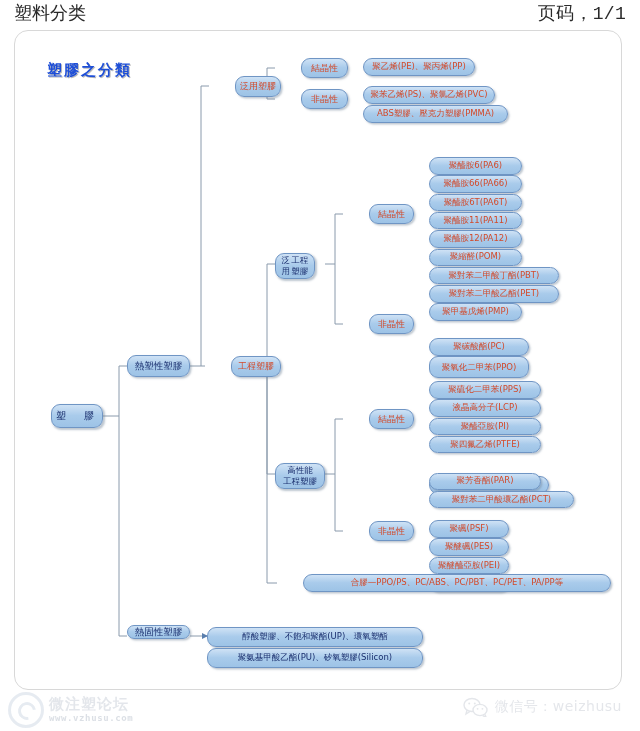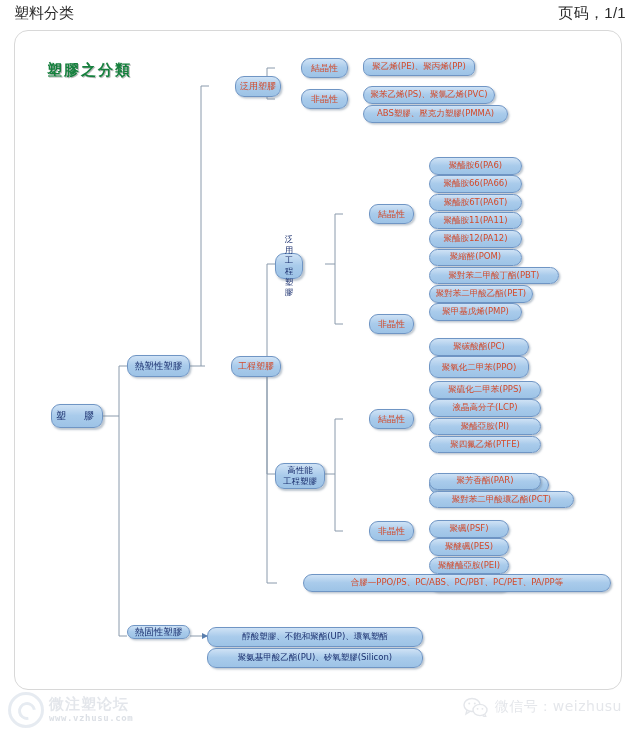--- a/index.html
+++ b/index.html
@@ -8,41 +8,41 @@
     background:#ffffff;
     font-family:"DejaVu Sans","Liberation Sans",sans-serif;
     overflow:hidden;
     position:relative;
   }
   
   #page-header{
     position:absolute;top:0;left:0;width:640px;height:26px;
     display:flex;align-items:center;justify-content:space-between;
     padding:4px 14px;box-sizing:border-box;
-    font-size:15px;color:#2a2a2a;
-    font-family:Liberation Sans, sans-serif;
+    font-size:18px;color:#2a2a2a;
+    font-family:Liberation Mono, monospace;
   }
   #page-header .hdr-right{letter-spacing:.3px;}
 
   
   #diagram-frame{
     position:absolute;left:14px;top:30px;
     width:608px;height:660px;
     border:1px solid #d8d8d8;
     border-radius:14px;
     background:#ffffff;
     box-sizing:border-box;
     overflow:hidden;
   }
   #diagram-canvas{position:absolute;left:0;top:0;width:608px;height:660px;}
 
   
   #diagram-title{
     position:absolute;left:32px;top:30px;
-    font-size:15px;font-weight:bold;color:#15803d;
+    font-size:15px;font-weight:bold;color:#1d4ed8;
     letter-spacing:2px;
     text-shadow:1px 1px 0 #bbb;
     white-space:nowrap;
   }
 
   
   #connectors{position:absolute;left:0;top:0;width:608px;height:660px;pointer-events:none;}
 
   
   .node{
@@ -186,31 +186,31 @@
       <span>工程塑膠</span>
     </div>
 
     <div class="node t-red" style="left:260px;top:27px;width:47px;height:20px;font-size:9px;">
       <span>結晶性</span>
     </div>
     <div class="node t-red" style="left:260px;top:58px;width:47px;height:20px;font-size:9px;">
       <span>非晶性</span>
     </div>
 
-    <div class="node t-red" style="left:322px;top:27px;width:112px;height:18px;border-radius:7px;">
+    <div class="node t-red" style="left:322px;top:27px;width:112px;height:18px;">
       <span>聚乙烯(PE)、聚丙烯(PP)</span>
     </div>
     <div class="node t-red" style="left:322px;top:55px;width:132px;height:18px;">
       <span>聚苯乙烯(PS)、聚氯乙烯(PVC)</span>
     </div>
     <div class="node t-red" style="left:322px;top:74px;width:145px;height:18px;">
       <span>ABS塑膠、壓克力塑膠(PMMA)</span>
     </div>
 
-    <div class="node twoline t-dark" style="left:260px;top:222px;width:28px;height:26px;font-size:8.5px;flex-direction:column;">
+    <div class="node twoline t-dark" style="left:260px;top:222px;width:40px;height:26px;font-size:8.5px;flex-direction:row;">
       <span>泛用</span>
       <span>工程塑膠</span>
     </div>
 
     <div class="node twoline t-dark" style="left:260px;top:432px;width:50px;height:26px;font-size:8.5px;flex-direction:column;">
       <span>高性能</span>
       <span>工程塑膠</span>
     </div>
 
     <div class="node t-red" style="left:328px;top:173px;width:45px;height:20px;font-size:9px;">
@@ -242,21 +242,21 @@
         </div>
         <div class="node t-red" style="left: 388px; top: 199.2px; width: 93px; height: 17.5px;">
           <span>聚醯胺12(PA12)</span>
         </div>
         <div class="node t-red" style="left: 388px; top: 217.5px; width: 93px; height: 17.5px;">
           <span>聚縮醛(POM)</span>
         </div>
         <div class="node t-red" style="left: 388px; top: 235.8px; width: 130px; height: 17.5px;">
           <span>聚對苯二甲酸丁酯(PBT)</span>
         </div>
-        <div class="node t-red" style="left: 388px; top: 254.1px; width: 104px; height: 17.5px;">
+        <div class="node t-red" style="left: 388px; top: 254.1px; width: 130px; height: 17.5px;">
           <span>聚對苯二甲酸乙酯(PET)</span>
         </div>
         <div class="node t-red" style="left: 388px; top: 272.4px; width: 93px; height: 17.5px;">
           <span>聚甲基戊烯(PMP)</span>
         </div>
         <div class="node t-red" style="left: 388px; top: 307px; width: 100px; height: 17.5px;">
           <span>聚碳酸酯(PC)</span>
         </div>
         <div class="node t-red" style="left: 388px; top: 325.3px; width: 100px; height: 22px;">
           <span>聚氧化二甲苯(PPO)</span>

